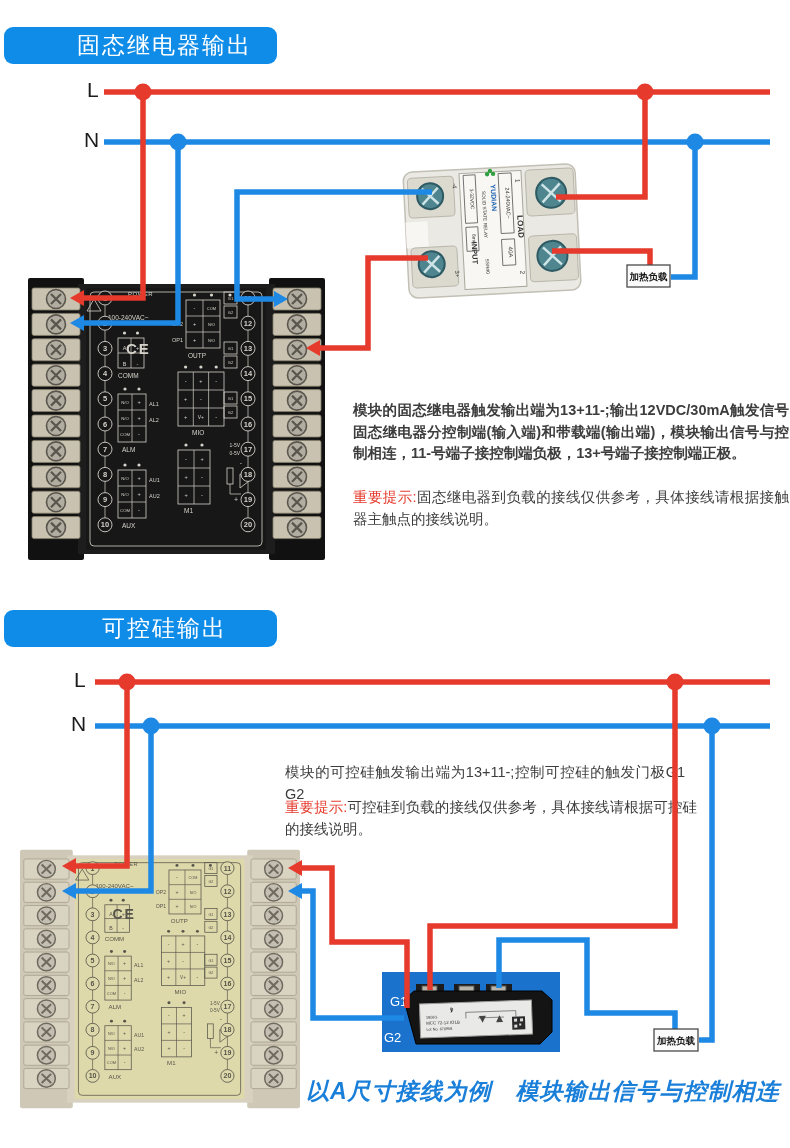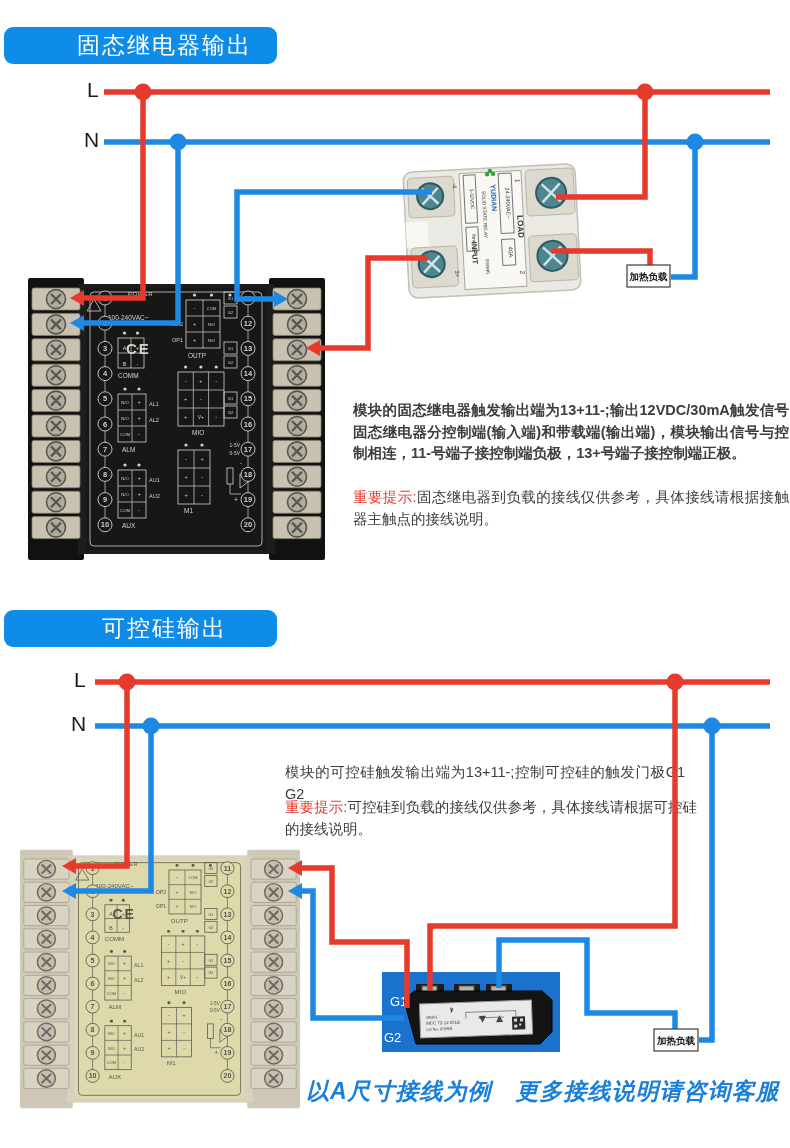--- a/index.html
+++ b/index.html
@@ -54,21 +54,21 @@
 
   <div class="lnlabel" style="left:87px;top:78px;">L</div>
   <div class="lnlabel" style="left:84px;top:128px;">N</div>
   <div class="lnlabel" style="left:74px;top:668px;">L</div>
   <div class="lnlabel" style="left:71px;top:712px;">N</div>
 
   <div id="para1" class="para">模块的固态继电器触发输出端为13+11-;输出12VDC/30mA触发信号固态继电器分控制端(输入端)和带载端(输出端)，模块输出信号与控制相连，11-号端子接控制端负极，13+号端子接控制端正极。</div>
   <div id="note1" class="para"><span class="notelabel">重要提示:</span><span>固态继电器到负载的接线仅供参考，具体接线请根据接触器主触点的接线说明。</span></div>
   <div id="para2" class="para">模块的可控硅触发输出端为13+11-;控制可控硅的触发门极G1 G2</div>
   <div id="note2" class="para"><span class="notelabel">重要提示:</span><span>可控硅到负载的接线仅供参考，具体接线请根据可控硅的接线说明。</span></div>
-  <div id="footer-text">以A尺寸接线为例　更多接线说明请咨询客服</div>
+  <div id="footer-text">以A尺寸接线为例　模块输出信号与控制相连</div>
 
   <svg width="0" height="0" style="position:absolute">
     <defs>
       <symbol id="controller-module" viewBox="0 0 297 286">
         <rect x="0" y="2" width="56" height="282" rx="2" fill="var(--strip)"></rect>
         <rect x="241" y="2" width="56" height="282" rx="2" fill="var(--strip)"></rect>
         <rect x="50" y="8" width="197" height="270" fill="var(--body)"></rect>
         <rect x="58" y="12" width="180" height="262" rx="2" fill="var(--panel)"></rect>
         <rect x="62" y="16" width="172" height="254" rx="4" class="ppbox"></rect>
         <g id="gen-screws-left">

